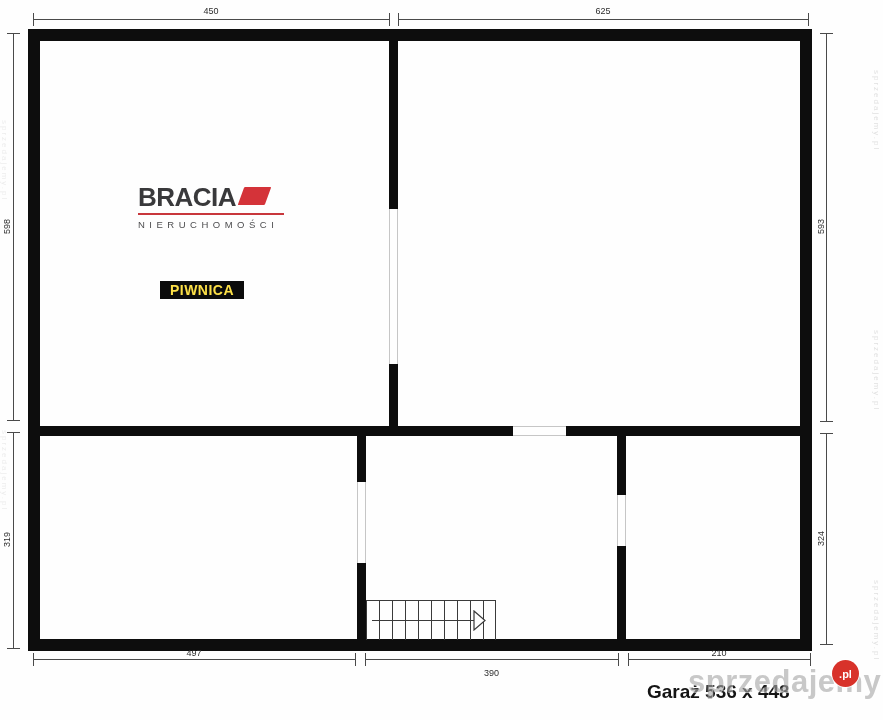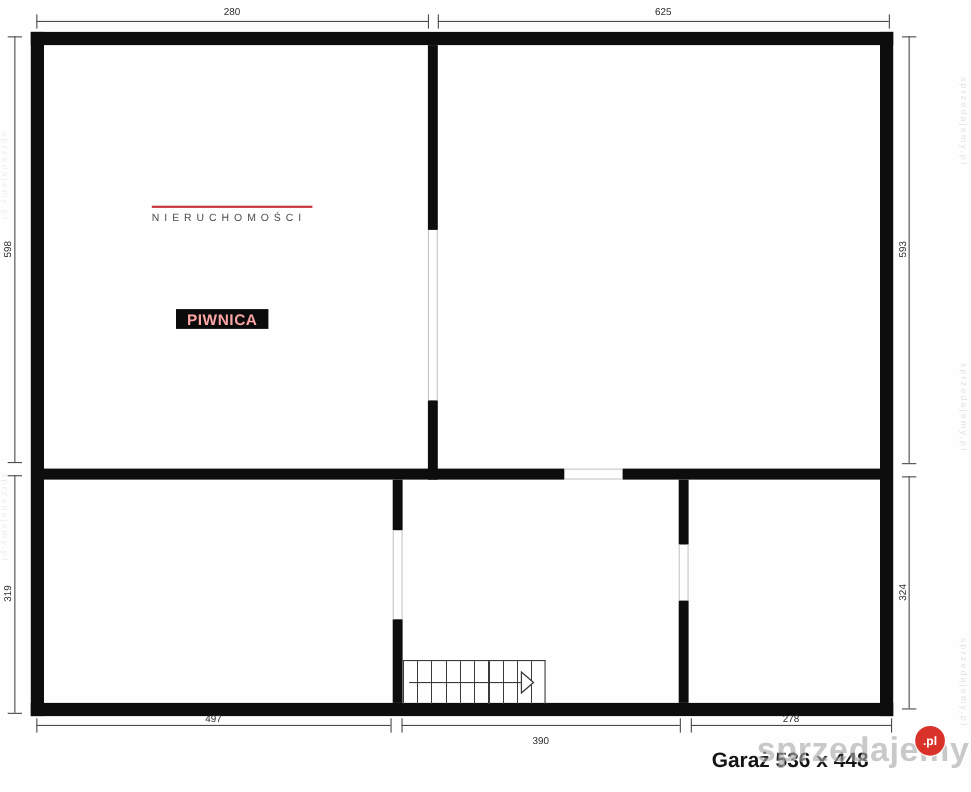--- a/index.html
+++ b/index.html
@@ -37,21 +37,21 @@
     transform:skewX(-20deg);border-radius:1px;
   }
   .logo-underline{width:146px;height:2px;background:#c8373c;margin-top:3px;}
   .logo-sub{
     margin-top:4px;font-size:9.5px;color:#4d4d4f;letter-spacing:4.5px;
     white-space:nowrap;
   }
   
   #room-label{
     position:absolute;left:160px;top:281px;width:84px;height:18px;
-    background:#0b0b0b;color:#fca5a5;font-size:14px;font-weight:bold;
+    background:#0b0b0b;color:#fde047;font-size:14px;font-weight:bold;
     text-align:center;line-height:18px;letter-spacing:0.5px;
   }
   
   #garage-note{
     position:absolute;left:647px;top:681px;font-size:19px;font-weight:bold;
     color:#141414;white-space:nowrap;z-index:2;
   }
   #wm-big{
     position:absolute;left:688px;top:664px;font-size:31px;font-weight:bold;
     color:#a8a8a8;opacity:0.62;letter-spacing:0.5px;z-index:3;white-space:nowrap;
@@ -130,21 +130,21 @@
       <polygon points="1,1 12,10.5 1,20" fill="#ffffff" stroke="#3a3a3a" stroke-width="1.2"></polygon>
     </svg>
   </div>
 
   <div class="dimline" style="left:33px;top:19px;width:356px;height:1px;"></div>
   <div class="dimline" style="left:398px;top:19px;width:410px;height:1px;"></div>
   <div class="tick-v" style="left:33px;top:13px;"></div>
   <div class="tick-v" style="left:389px;top:13px;"></div>
   <div class="tick-v" style="left:398px;top:13px;"></div>
   <div class="tick-v" style="left:808px;top:13px;"></div>
-  <div class="dimlabel" style="left:33px;top:6px;width:356px;">280</div>
+  <div class="dimlabel" style="left:33px;top:6px;width:356px;">450</div>
   <div class="dimlabel" style="left:398px;top:6px;width:410px;text-align:center;">625</div>
 
   <div class="dimline" style="left:13px;top:33px;width:1px;height:387px;"></div>
   <div class="dimline" style="left:13px;top:432px;width:1px;height:216px;"></div>
   <div class="tick-h" style="left:7px;top:33px;"></div>
   <div class="tick-h" style="left:7px;top:420px;"></div>
   <div class="tick-h" style="left:7px;top:432px;"></div>
   <div class="tick-h" style="left:7px;top:648px;"></div>
   <div class="dimlabel-v" style="left:1px;top:33px;width:11px;height:387px;">
       <span>598</span>
@@ -170,23 +170,27 @@
   <div class="dimline" style="left:365px;top:659px;width:253px;height:1px;"></div>
   <div class="dimline" style="left:628px;top:659px;width:182px;height:1px;"></div>
   <div class="tick-v" style="left:33px;top:653px;"></div>
   <div class="tick-v" style="left:355px;top:653px;"></div>
   <div class="tick-v" style="left:365px;top:653px;"></div>
   <div class="tick-v" style="left:618px;top:653px;"></div>
   <div class="tick-v" style="left:628px;top:653px;"></div>
   <div class="tick-v" style="left:810px;top:653px;"></div>
   <div class="dimlabel" style="left:33px;top:648px;width:322px;">497</div>
   <div class="dimlabel" style="left:365px;top:668px;width:253px;">390</div>
-  <div class="dimlabel" style="left:628px;top:648px;width:182px;">278</div>
+  <div class="dimlabel" style="left:628px;top:648px;width:182px;">210</div>
 
   <div id="logo">
+    <div class="logo-row">
+      <span class="logo-big">BRACIA</span>
+      <span class="logo-flag"></span>
+    </div>
     <div class="logo-underline"></div>
     <div class="logo-sub">NIERUCHOMOŚCI</div>
   </div>
 
   <div id="room-label">PIWNICA</div>
 
   <div id="garage-note">Garaż 536 x 448</div>
 
   <div id="wm-big">sprzedajemy</div>
   <div id="wm-circle">

